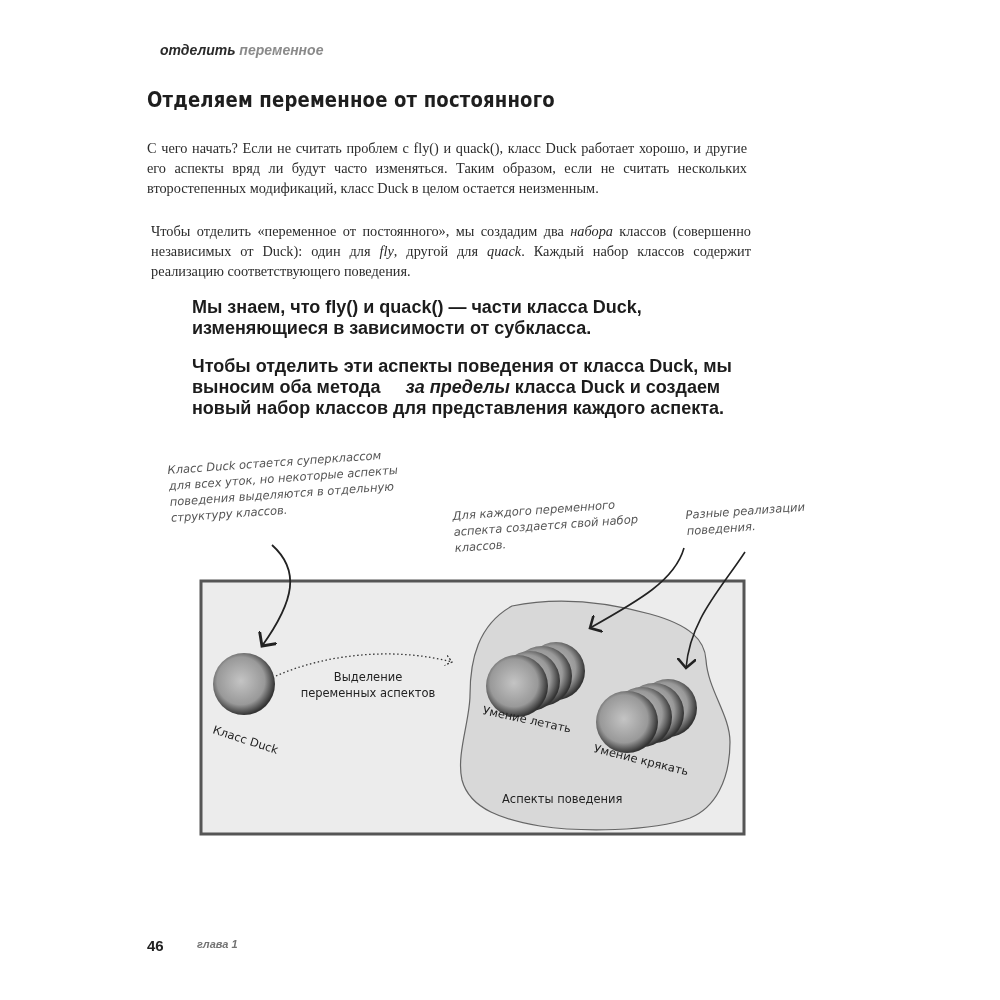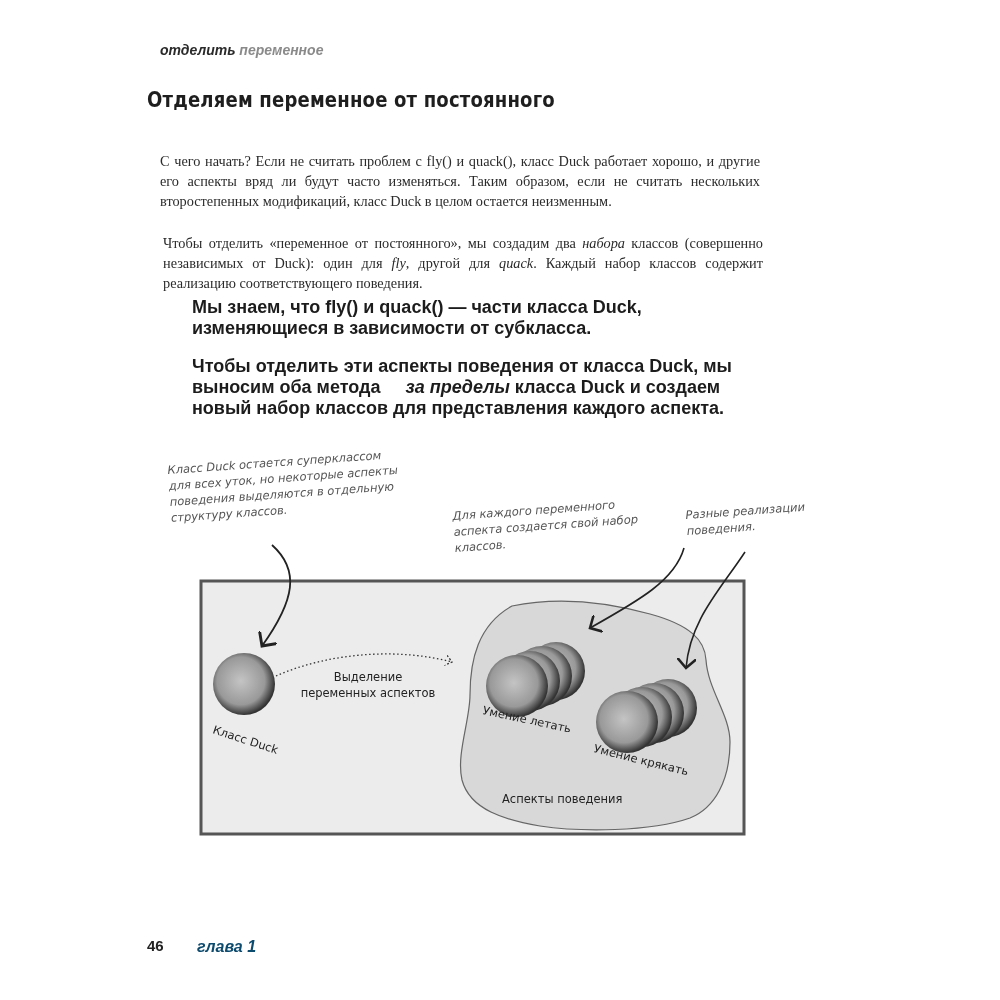--- a/index.html
+++ b/index.html
@@ -16,34 +16,34 @@
   .c1 { top:297px; }
   .c2 { top:356px; }
   .callout em { font-style:italic;margin-left:20px; }
   .note { position:absolute; font-family:"DejaVu Sans", sans-serif; font-style:italic; font-size:11.5px; line-height:16px; color:#555; }
   .note1 { left:167px; top:462px; width:230px; transform:rotate(-4deg); transform-origin:left top; }
   .note2 { left:452px; top:508px; width:200px; transform:rotate(-4deg); transform-origin:left top; }
   .note3 { left:685px; top:507px; width:130px; transform:rotate(-4deg); transform-origin:left top; }
   svg.diagram { position:absolute; left:0; top:0; }
   .lbl { font-family:"DejaVu Sans", sans-serif; font-size:11.5px; fill:#222; }
   .footer-num { position:absolute; left:147px; top:937px; font-family:"Liberation Sans", sans-serif; font-weight:bold; font-size:15px; color:#222;text-align:right; }
-  .footer-chap { position:absolute; left:197px; top:938px; font-family:"Liberation Sans", sans-serif; font-weight:bold; font-style:italic; font-size:16px; color:#0c4a6e; }
+  .footer-chap { position:absolute; left:197px; top:938px; font-family:"Liberation Sans", sans-serif; font-weight:bold; font-style:italic; font-size:11px; color:#737373; }
 </style>
 </head>
 <body>
 
 <div class="running-head">
   <span class="rh-dark">отделить</span>
   <span class="rh-light">переменное</span>
 </div>
 
 <div class="page-title">Отделяем переменное от постоянного</div>
 
-<p class="body-para p1" style="margin:13px;">С чего начать? Если не считать проблем с fly() и quack(), класс Duck работает хорошо, и другие его аспекты вряд ли будут часто изменяться. Таким образом, если не считать нескольких второстепенных модификаций, класс Duck в целом остается неизменным.</p>
-<p class="body-para p2" style="margin:16px;">
+<p class="body-para p1" style="margin:0;">С чего начать? Если не считать проблем с fly() и quack(), класс Duck работает хорошо, и другие его аспекты вряд ли будут часто изменяться. Таким образом, если не считать нескольких второстепенных модификаций, класс Duck в целом остается неизменным.</p>
+<p class="body-para p2" style="margin:4px;">
   <span>Чтобы отделить «переменное от постоянного», мы создадим два </span><em>набора</em><span> классов (совершенно независимых от Duck): один для </span><em>fly</em><span>, другой для </span><em>quack</em><span>. Каждый набор классов содержит реализацию соответствующего поведения.</span>
 </p>
 
 <div class="callout c1">Мы знаем, что fly() и quack() — части класса Duck, изменяющиеся в зависимости от субкласса.</div>
 <div class="callout c2">
   <span>Чтобы отделить эти аспекты поведения от класса Duck, мы выносим оба метода </span><em>за пределы</em><span> класса Duck и создаем новый набор классов для представления каждого аспекта.</span>
 </div>
 
 <div class="note note1">Класс Duck остается суперклассом для всех уток, но некоторые аспекты поведения выделяются в отдельную структуру классов.</div>
 <div class="note note2">Для каждого переменного аспекта создается свой набор классов.</div>

